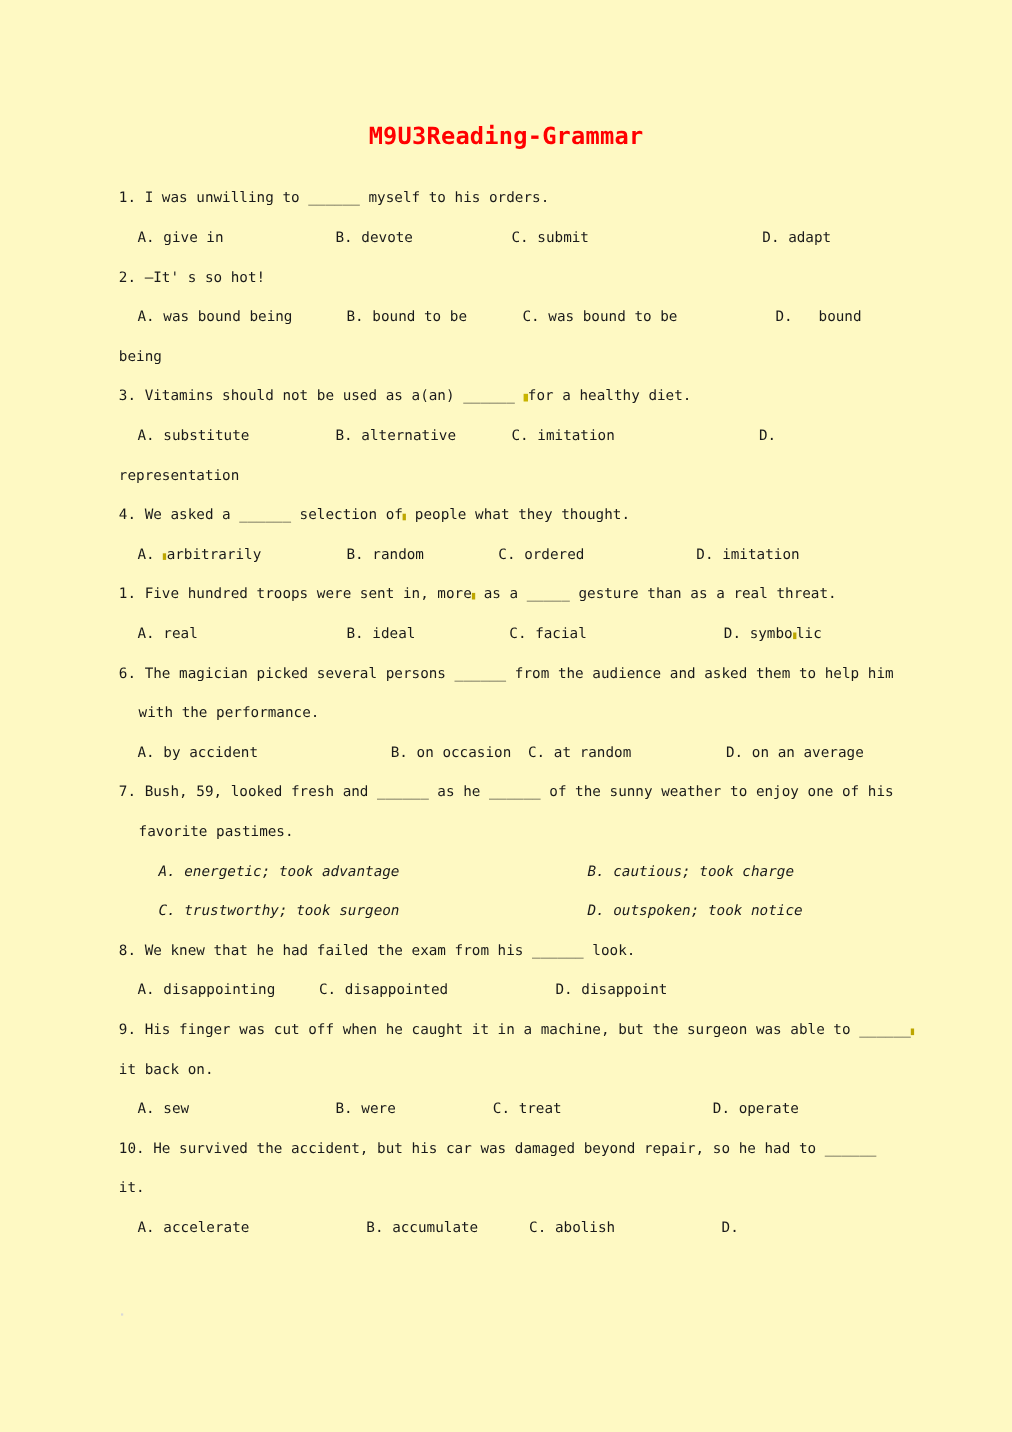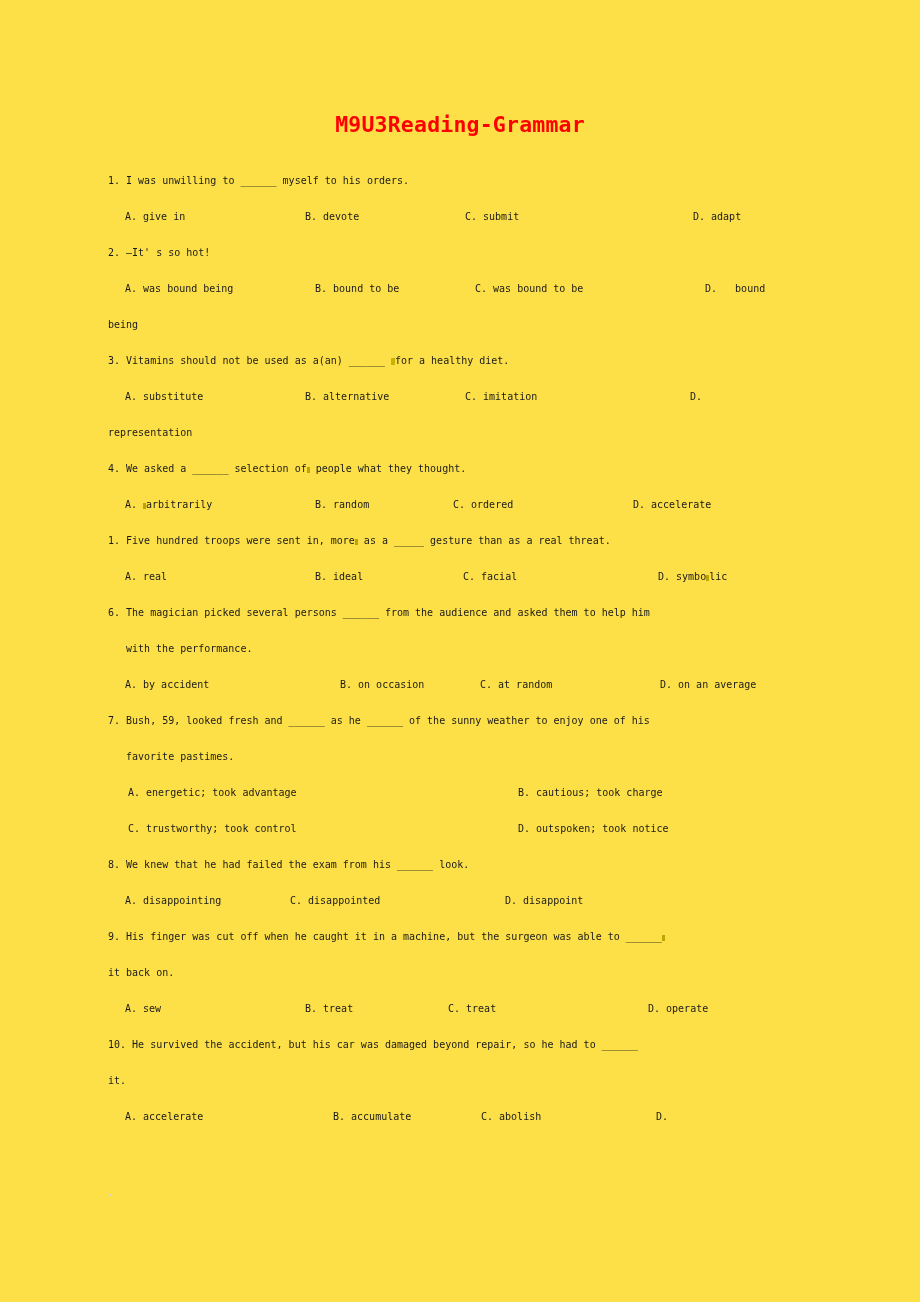--- a/index.html
+++ b/index.html
@@ -16,21 +16,21 @@
     font-family: "DejaVu Sans Mono", "Liberation Mono", monospace;
     color: #000000;
   }
 
   .page {
     position: absolute;
     left: 0;
     top: 0;
     width: 920px;
     height: 1302px;
-    background: #fde047;
+    background: #fef9c3;
   }
 
   
   .doc-title {
     position: absolute;
     left: 0;
     top: 112px;
     width: 920px;
     text-align: center;
     color: #ff0000;
@@ -44,21 +44,21 @@
   
   .content {
     position: absolute;
     left: 108px;
     top: 163px;
     width: 704px;
   }
 
   .qline {
     font-family: "DejaVu Sans Mono", "Liberation Mono", monospace;
-    font-size: 10px;
+    font-size: 13px;
     line-height: 36px;
     color: #1a1a1a;
     white-space: pre;
     letter-spacing: 0px;
   }
 
   
   .stem { margin-left: 0px; }
   
   .cont { margin-left: 18px; }
@@ -91,40 +91,41 @@
 
   .w4-a { width: 190px; }
   .w4-b { width: 138px; }
   .w4-c { width: 180px; }
 
   .w5-a { width: 190px; }
   .w5-b { width: 148px; }
   .w5-c { width: 195px; }
 
   .w6-a { width: 215px; }
-  .w6-b { width: 140px; }
+  .w6-b { width: 140px; text-align: center; }
   .w6-c { width: 180px; }
 
   .w8-a { width: 165px; }
   .w8-b { width: 150px; }
   .w8-c { width: 215px; }
 
   .w9-a { width: 180px; }
   .w9-b { width: 143px; }
   .w9-c { width: 200px; }
 
   .w10-a { width: 208px; }
   .w10-b { width: 148px; }
   .w10-c { width: 175px; }
 
   
   .opts2 {
     display: flex;
-    margin-left: 20px;
+    margin-left: 36px;
     width: 688px;
+    font-style: italic;
   }
   .opts2 > span { white-space: pre; display: inline-block; }
   .p7-left { width: 390px; }
 
   
   .artifact {
     display: inline-block;
     width: 4px;
     height: 7px;
     background: #c8b400;
@@ -183,21 +184,21 @@
       <span class="c-c">C. imitation</span>
       <span>D.</span>
     </div>
     <div class="qline contflush">representation</div>
 
     <div class="qline stem"><span>4. We asked a ______ selection of</span><span class="artifact-sm"></span><span> people what they thought.</span></div>
     <div class="qline opts">
       <span class="w4-a"><span>A. </span><span class="artifact-sm"></span><span>arbitrarily</span></span>
       <span class="w4-b">B. random</span>
       <span class="w4-c">C. ordered</span>
-      <span>D. accelerate</span>
+      <span>D. imitation</span>
     </div>
 
     <div class="qline stem"><span>1. Five hundred troops were sent in, more</span><span class="artifact-sm"></span><span> as a _____ gesture than as a real threat.</span></div>
     <div class="qline opts">
       <span class="w5-a">A. real</span>
       <span class="w5-b">B. ideal</span>
       <span class="w5-c">C. facial</span>
       <span><span>D. symbo</span><span class="artifact-sm"></span><span>lic</span></span>
     </div>
 
@@ -210,36 +211,36 @@
       <span>D. on an average</span>
     </div>
 
     <div class="qline stem">7. Bush, 59, looked fresh and ______ as he ______ of the sunny weather to enjoy one of his</div>
     <div class="qline cont">favorite pastimes.</div>
     <div class="qline opts2">
       <span class="p7-left">A. energetic; took advantage</span>
       <span>B. cautious; took charge</span>
     </div>
     <div class="qline opts2">
-      <span class="p7-left">C. trustworthy; took control</span>
+      <span class="p7-left">C. trustworthy; took surgeon</span>
       <span>D. outspoken; took notice</span>
     </div>
 
     <div class="qline stem">8. We knew that he had failed the exam from his ______ look.</div>
     <div class="qline opts">
       <span class="w8-a">A. disappointing</span>
       <span class="w8-c">C. disappointed</span>
       <span>D. disappoint</span>
     </div>
 
     <div class="qline stem"><span>9. His finger was cut off when he caught it in a machine, but the surgeon was able to ______</span><span class="artifact-sm"></span></div>
     <div class="qline contflush">it back on.</div>
     <div class="qline opts">
       <span class="w9-a">A. sew</span>
-      <span class="w9-b">B. treat</span>
+      <span class="w9-b">B. were</span>
       <span class="w9-c">C. treat</span>
       <span>D. operate</span>
     </div>
 
     <div class="qline stem">10. He survived the accident, but his car was damaged beyond repair, so he had to ______</div>
     <div class="qline contflush">it.</div>
     <div class="qline opts">
       <span class="w10-a">A. accelerate</span>
       <span class="w10-b">B. accumulate</span>
       <span class="w10-c">C. abolish</span>

